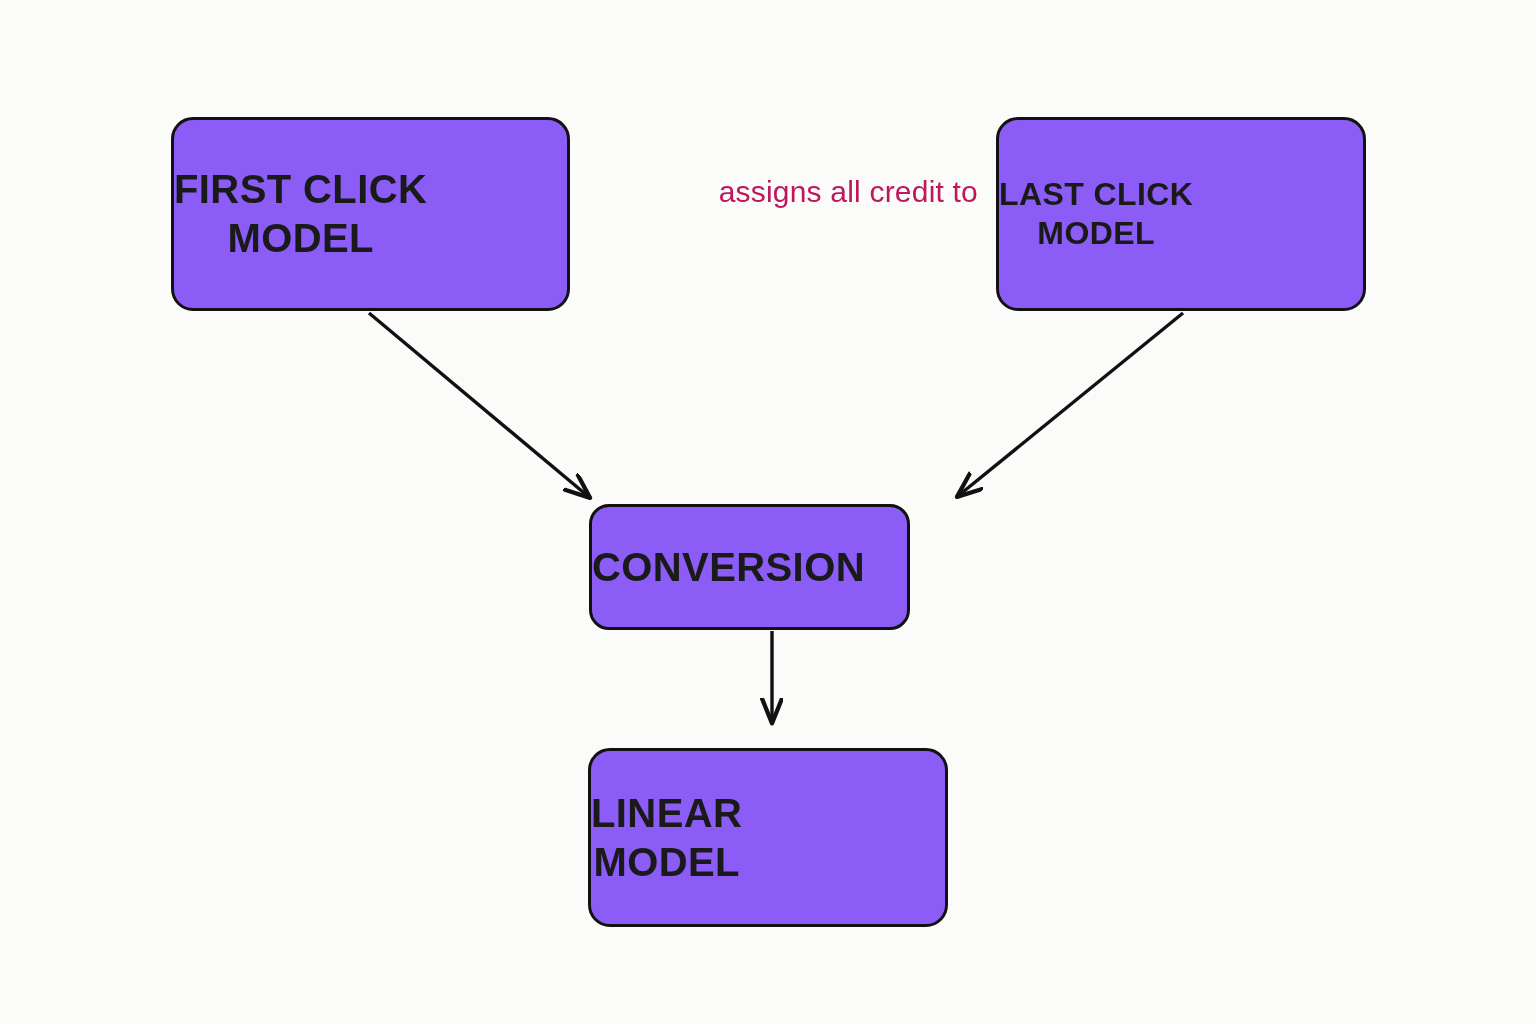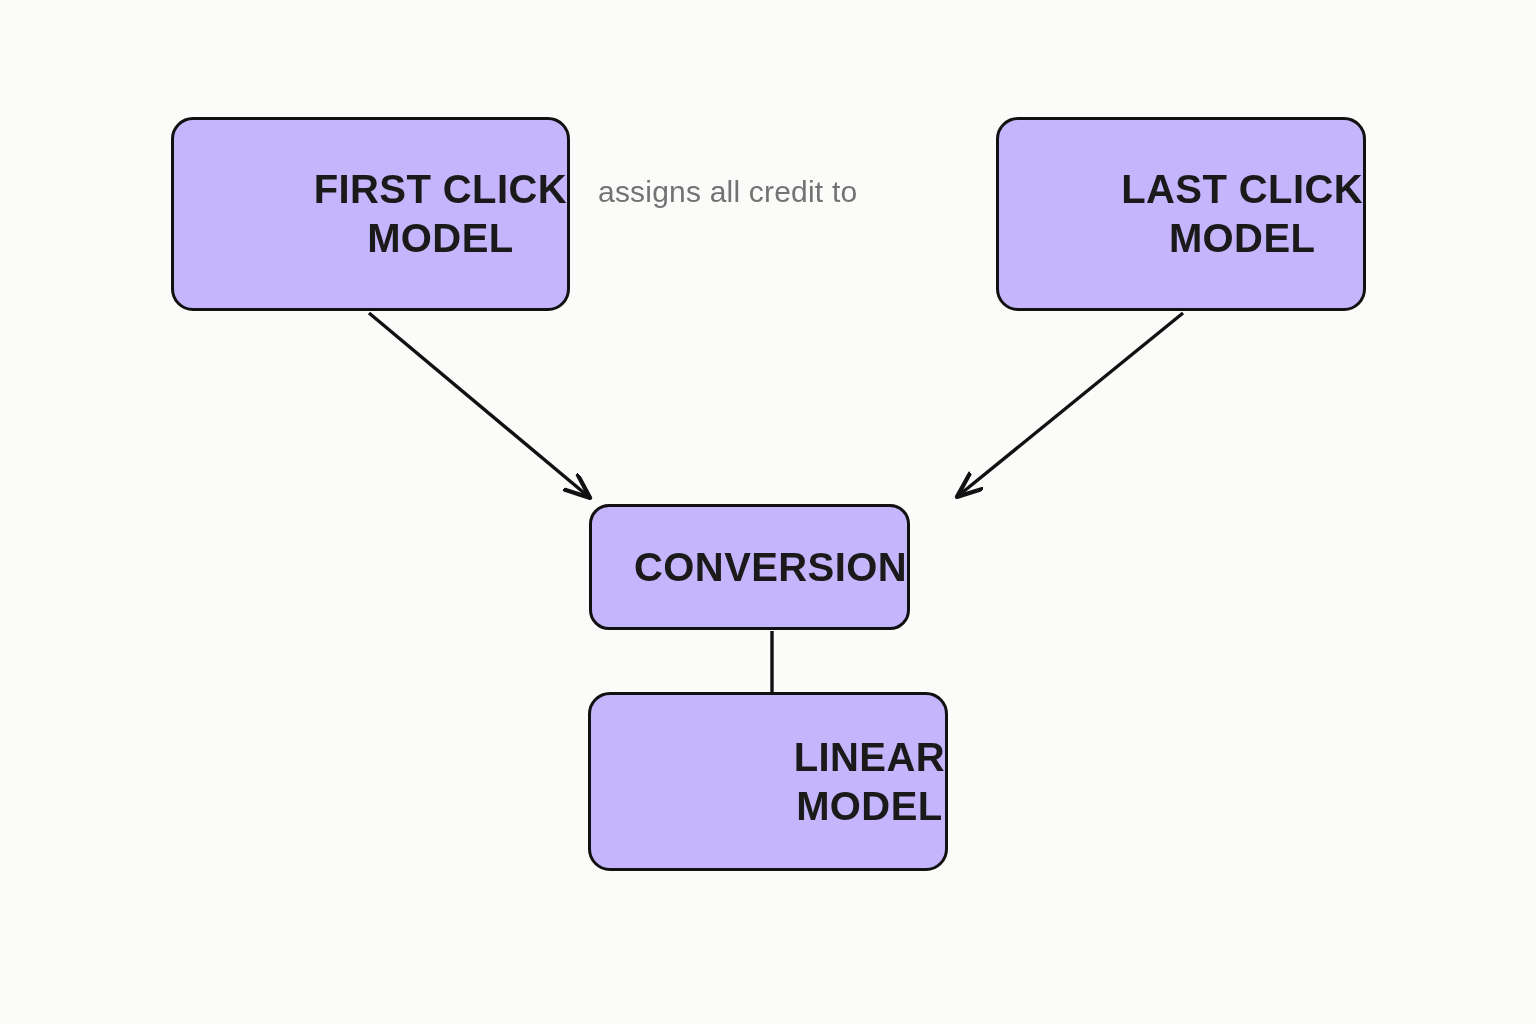--- a/index.html
+++ b/index.html
@@ -24,26 +24,26 @@
     position: absolute;
     left: 0;
     top: 0;
     width: 1536px;
     height: 1024px;
     pointer-events: none;
   }
   .node {
     position: absolute;
     box-sizing: border-box;
-    background: #c4b5fd;
+    background: #8b5cf6;
     border: 3px solid #111111;
     border-radius: 22px;
     display: flex;
     align-items: center;
-    justify-content: flex-end;
+    justify-content: flex-start;
     text-align: center;
     color: #1a1a1a;
     letter-spacing: 0.4px;
   }
   .node-label {
     display: block;
     white-space: pre-line;
     line-height: 1.22;
     font-weight: 700;
   }
@@ -54,46 +54,46 @@
     height: 194px;
   }
   #node-first-click .node-label { font-size: 40px; }
 
   #node-last-click {
     left: 996px;
     top: 117px;
     width: 370px;
     height: 194px;
   }
-  #node-last-click .node-label { font-size: 40px; }
+  #node-last-click .node-label { font-size: 32px; }
 
   #node-conversion {
     left: 589px;
     top: 504px;
     width: 321px;
     height: 126px;
     border-radius: 20px;
   }
   #node-conversion .node-label { font-size: 40px; }
 
   #node-linear {
     left: 588px;
-    top: 692px;
+    top: 748px;
     width: 360px;
     height: 179px;
   }
   #node-linear .node-label { font-size: 40px; }
 
   .edge-label {
     position: absolute;
-    color: #737373;
+    color: #be185d;
     font-size: 30px;
     font-weight: 400;
     line-height: 1.3;
-    text-align: left;
+    text-align: right;
     white-space: pre-line;
     letter-spacing: 0.2px;
   }
   #label-all-credit {
     left: 598px;
     top: 172px;
     width: 380px;
   }
   #label-credit-across {
     left: 198px;

